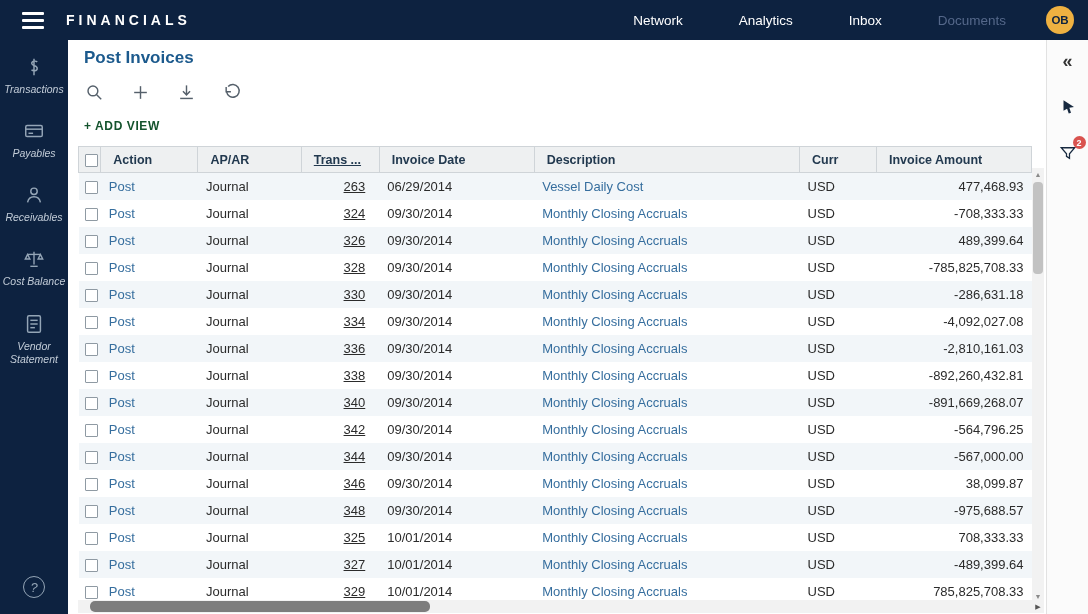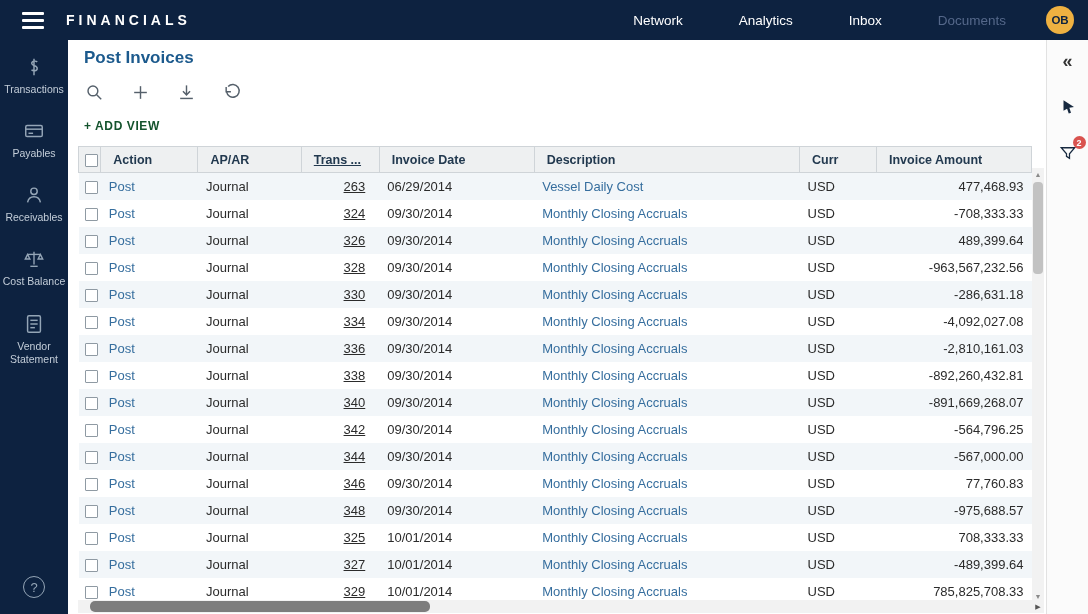--- a/index.html
+++ b/index.html
@@ -18,21 +18,21 @@
   .topnav{margin-left:auto;display:flex;align-items:center;gap:56px;font-size:13.5px;}
   .topnav .navitem{cursor:pointer;white-space:nowrap;}
   .topnav .navitem.disabled{color:#55688a;cursor:default;}
   .avatar{width:28px;height:28px;border-radius:50%;background:var(--avatar-gold);color:#0d2240;
     font-weight:bold;font-size:11.5px;display:flex;align-items:center;justify-content:center;
     margin:0 14px 0 40px;cursor:pointer;}
 
   
   .shell{display:flex;height:574px;}
   .sidebar{width:68px;background:var(--navy);position:relative;flex-shrink:0;
-    display:flex;flex-direction:column;align-items:center;padding-top:14px;}
+    display:flex;flex-direction:column;align-items:center;padding-top:14px;font-style:italic;}
   .side-item{display:flex;flex-direction:column;align-items:center;margin-bottom:22px;cursor:pointer;width:64px;}
   .side-item .sicon{color:#94a5b6;height:26px;display:flex;align-items:center;justify-content:center;}
   .side-item .slabel{color:#c3cdd8;font-size:10.5px;text-align:center;line-height:1.25;margin-top:3px;}
   .help{position:absolute;bottom:16px;left:50%;transform:translateX(-50%);width:22px;height:22px;
     border:1.5px solid #94a5b6;border-radius:50%;color:#94a5b6;font-size:13px;display:flex;
     align-items:center;justify-content:center;cursor:pointer;}
 
   .main{flex:1;position:relative;background:#fff;overflow:hidden;}
   .page-title{color:var(--title-blue);font-size:17px;font-weight:bold;margin:8px 0 0 16px;}
   .toolbar{display:flex;gap:26px;margin:14px 0 0 16px;color:#55606b;}
@@ -235,21 +235,21 @@
   </tr>
 
   <tr>
     <td class="c-check"><span class="checkbox"></span></td>
     <td class="c-action"><a>Post</a></td>
     <td class="c-apar">Journal</td>
     <td class="c-trans">328</td>
     <td class="c-date">09/30/2014</td>
     <td class="c-desc"><a>Monthly Closing Accruals</a></td>
     <td class="c-curr">USD</td>
-    <td class="c-amount">-963,567,232.56</td>
+    <td class="c-amount">-785,825,708.33</td>
   </tr>
 
   <tr>
     <td class="c-check"><span class="checkbox"></span></td>
     <td class="c-action"><a>Post</a></td>
     <td class="c-apar">Journal</td>
     <td class="c-trans">330</td>
     <td class="c-date">09/30/2014</td>
     <td class="c-desc"><a>Monthly Closing Accruals</a></td>
     <td class="c-curr">USD</td>
@@ -323,21 +323,21 @@
   </tr>
 
   <tr>
     <td class="c-check"><span class="checkbox"></span></td>
     <td class="c-action"><a>Post</a></td>
     <td class="c-apar">Journal</td>
     <td class="c-trans">346</td>
     <td class="c-date">09/30/2014</td>
     <td class="c-desc"><a>Monthly Closing Accruals</a></td>
     <td class="c-curr">USD</td>
-    <td class="c-amount">77,760.83</td>
+    <td class="c-amount">38,099.87</td>
   </tr>
 
   <tr>
     <td class="c-check"><span class="checkbox"></span></td>
     <td class="c-action"><a>Post</a></td>
     <td class="c-apar">Journal</td>
     <td class="c-trans">348</td>
     <td class="c-date">09/30/2014</td>
     <td class="c-desc"><a>Monthly Closing Accruals</a></td>
     <td class="c-curr">USD</td>

